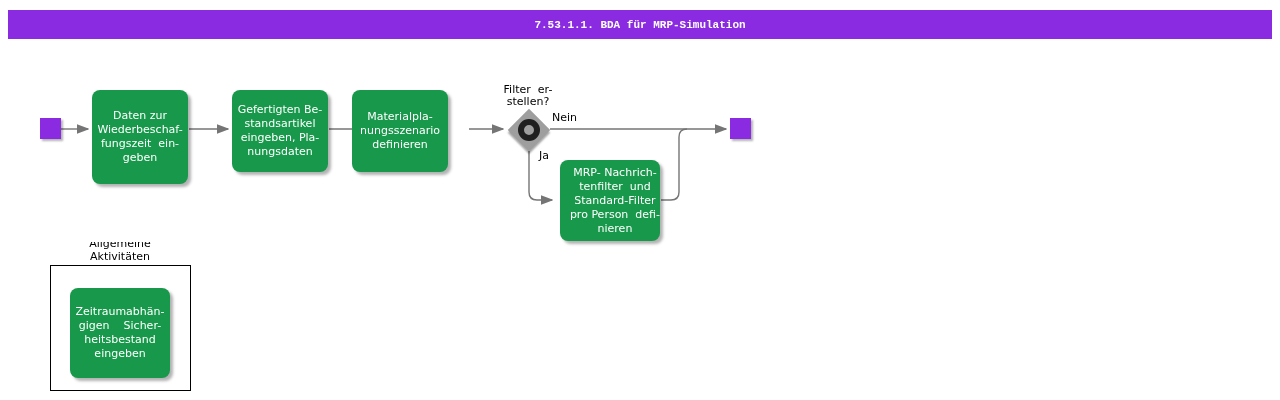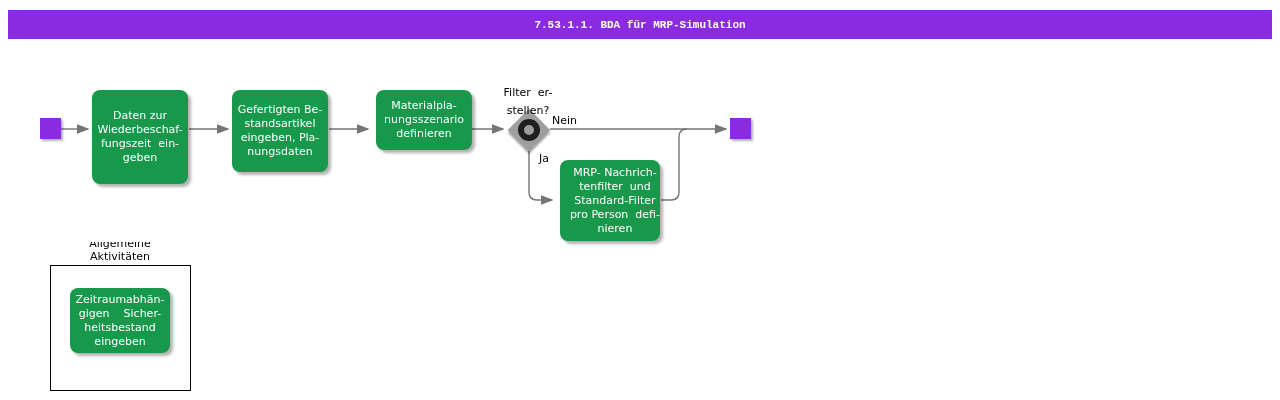--- a/index.html
+++ b/index.html
@@ -36,34 +36,34 @@
     box-shadow:3px 3px 3px rgba(0,0,0,.30);
     display:flex;align-items:center;justify-content:center;
     cursor:pointer;
   }
   .activity span{
     color:var(--text-on-green);font-size:11px;line-height:14px;
     white-space:pre;text-align:center;
   }
   .act-1{left:92px;top:90px;width:96px;height:94px;}
   .act-2{left:232px;top:90px;width:96px;height:82px;}
-  .act-3{left:376px;top:90px;width:96px;height:60px;}
+  .act-3{left:352px;top:90px;width:96px;height:82px;}
   .act-4{left:560px;top:160px;width:100px;height:81px;justify-content:flex-end;}
-  .act-5{left:70px;top:288px;width:100px;height:65px;}
+  .act-5{left:70px;top:288px;width:100px;height:90px;}
   .gw-diamond{
     position:absolute;left:514px;top:115px;width:30px;height:30px;
     background:var(--gateway-gray);transform:rotate(45deg);
     box-shadow:2px 2px 2px rgba(0,0,0,.35);
   }
   .gw-circle{
     position:absolute;left:518px;top:119px;width:22px;height:22px;
     box-sizing:border-box;border:6px solid #1f1f1f;border-radius:50%;
   }
   .flowlabel{
-    position:absolute;color:#000;font-size:11px;line-height:18px;white-space:pre;
+    position:absolute;color:#000;font-size:11px;line-height:12px;white-space:pre;
   }
   .lbl-question{left:488px;top:84px;width:80px;text-align:center;}
   .lbl-nein{left:552px;top:112px;}
   .lbl-ja{left:539px;top:150px;text-align:right;}
   .groupbox{
     position:absolute;left:50px;top:265px;width:139px;height:124px;
     background:#fff;border:1px solid #000;
   }
   .group-label{
     position:absolute;left:50px;top:242px;width:140px;height:24px;

